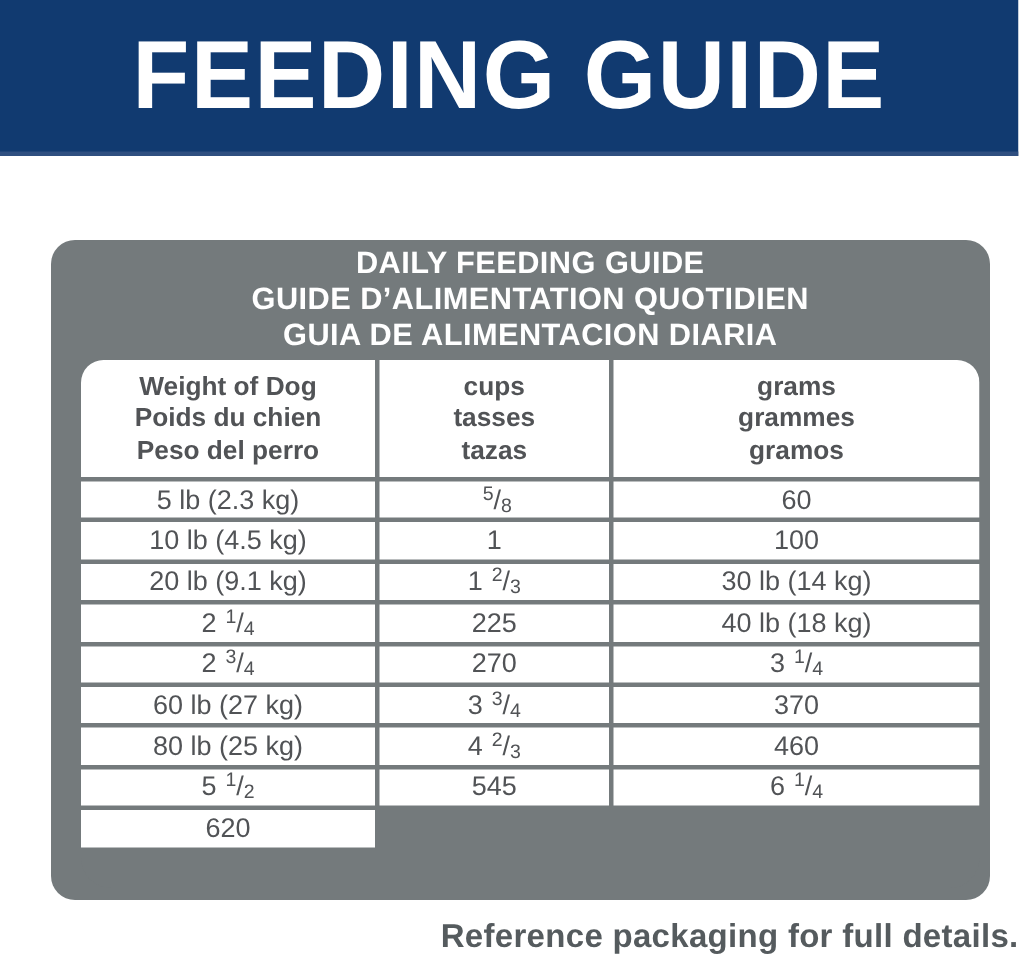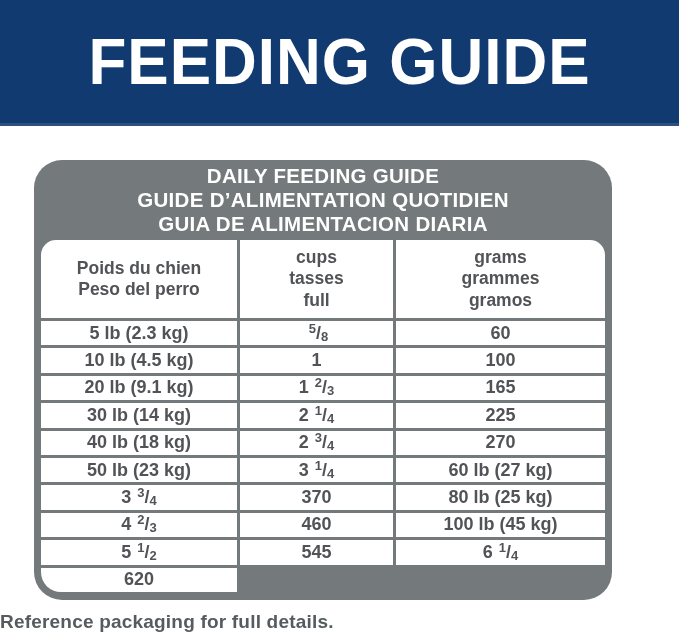--- a/index.html
+++ b/index.html
@@ -7,44 +7,44 @@
     width: 679px; height: 641px;
     background: #ffffff;
     font-family: "Liberation Sans", sans-serif;
     position: relative;
     overflow: hidden;
   }
 
   
   .banner {
     position: absolute; top: 0; left: 0;
-    width: 679px; height: 126px;
+    width: 679px; height: 104px;
     background: #113a70;
     border-bottom: 3px solid #2f4f80;
     box-sizing: border-box;
     display: flex; align-items: center; justify-content: center;
   }
   .banner-title {
     color: #ffffff;
     font-size: 62px;
     font-weight: 900;
     letter-spacing: 1px;
     transform: scaleY(1.04);
     white-space: nowrap;
   }
 
   
   .panel {
     position: absolute;
     left: 34px; top: 160px;
-    width: 578px; height: 440px;
+    width: 626px; height: 440px;
     background: #747a7c;
-    border-radius: 28px;
+    border-radius: 16px;
     box-sizing: border-box;
-    padding: 0 7px 8px 7px;
+    padding: 0 7px 8px 20px;
   }
   .panel-title {
     height: 80px;
     display: flex; flex-direction: column;
     align-items: center; justify-content: center;
     color: #ffffff;
     font-weight: bold;
     font-size: 20.5px;
     line-height: 1.17;
     letter-spacing: 0.3px;
@@ -59,21 +59,20 @@
     overflow: hidden;
     display: grid;
     grid-template-columns: 196px 153px 1fr;
     grid-template-rows: 78px repeat(10, 1fr);
     gap: 3px;
   }
   .cell {
     background: #ffffff;
     display: flex; align-items: center; justify-content: center;
     color: #515356;
-    font-weight: bold;
   }
   .hdr {
     flex-direction: column;
     font-weight: bold;
     font-size: 17.5px;
     line-height: 1.22;
     text-align: center;
   }
   .data-cell {
     font-size: 18px;
@@ -89,50 +88,51 @@
   .data-cell .slash { font-size: 18px; }
   .data-cell .den {
     font-size: 13px;
     position: relative; top: 3px;
   }
 
   
   .footer {
     position: absolute;
     left: 0; top: 611px; width: 679px;
-    text-align: left;
+    text-align: right;
     color: #555b5e;
     font-weight: bold;
-    font-size: 19px;
+    font-size: 22px;
     letter-spacing: 0.2px;
   }
 </style>
 </head>
 <body>
 
 <div class="banner">
   <div class="banner-title">FEEDING GUIDE</div>
 </div>
 
 <div class="panel">
   <div class="panel-title">
     <span>DAILY FEEDING GUIDE</span>
     <span>GUIDE D’ALIMENTATION QUOTIDIEN</span>
     <span>GUIA DE ALIMENTACION DIARIA</span>
   </div>
 
   <div class="table-wrap">
     <div class="cell hdr">
+      <span>Weight of Dog</span>
       <span>Poids du chien</span>
       <span>Peso del perro</span>
     </div>
     <div class="cell hdr">
       <span>cups</span>
       <span>tasses</span>
-      <span>full</span>
+      <span>tazas</span>
     </div>
     <div class="cell hdr">
       <span>grams</span>
       <span>grammes</span>
       <span>gramos</span>
     </div>
 
   <div class="cell data-cell">5 lb (2.3 kg)</div>
       <div class="cell data-cell">
         <span class="num">5</span>
@@ -145,38 +145,36 @@
         <span class="whole">1</span>
       </div>
       <div class="cell data-cell">100</div>
       <div class="cell data-cell">20 lb (9.1 kg)</div>
       <div class="cell data-cell">
         <span class="whole">1</span>
         <span class="num">2</span>
         <span class="slash">/</span>
         <span class="den">3</span>
       </div>
-      <div class="cell data-cell">165</div>
       <div class="cell data-cell">30 lb (14 kg)</div>
       <div class="cell data-cell">
         <span class="whole">2</span>
         <span class="num">1</span>
         <span class="slash">/</span>
         <span class="den">4</span>
       </div>
       <div class="cell data-cell">225</div>
       <div class="cell data-cell">40 lb (18 kg)</div>
       <div class="cell data-cell">
         <span class="whole">2</span>
         <span class="num">3</span>
         <span class="slash">/</span>
         <span class="den">4</span>
       </div>
       <div class="cell data-cell">270</div>
-      <div class="cell data-cell">50 lb (23 kg)</div>
       <div class="cell data-cell">
         <span class="whole">3</span>
         <span class="num">1</span>
         <span class="slash">/</span>
         <span class="den">4</span>
       </div>
       <div class="cell data-cell">60 lb (27 kg)</div>
       <div class="cell data-cell">
         <span class="whole">3</span>
         <span class="num">3</span>
@@ -185,21 +183,20 @@
       </div>
       <div class="cell data-cell">370</div>
       <div class="cell data-cell">80 lb (25 kg)</div>
       <div class="cell data-cell">
         <span class="whole">4</span>
         <span class="num">2</span>
         <span class="slash">/</span>
         <span class="den">3</span>
       </div>
       <div class="cell data-cell">460</div>
-      <div class="cell data-cell">100 lb (45 kg)</div>
       <div class="cell data-cell">
         <span class="whole">5</span>
         <span class="num">1</span>
         <span class="slash">/</span>
         <span class="den">2</span>
       </div>
       <div class="cell data-cell">545</div>
       <div class="cell data-cell">
         <span class="whole">6</span>
         <span class="num">1</span>

